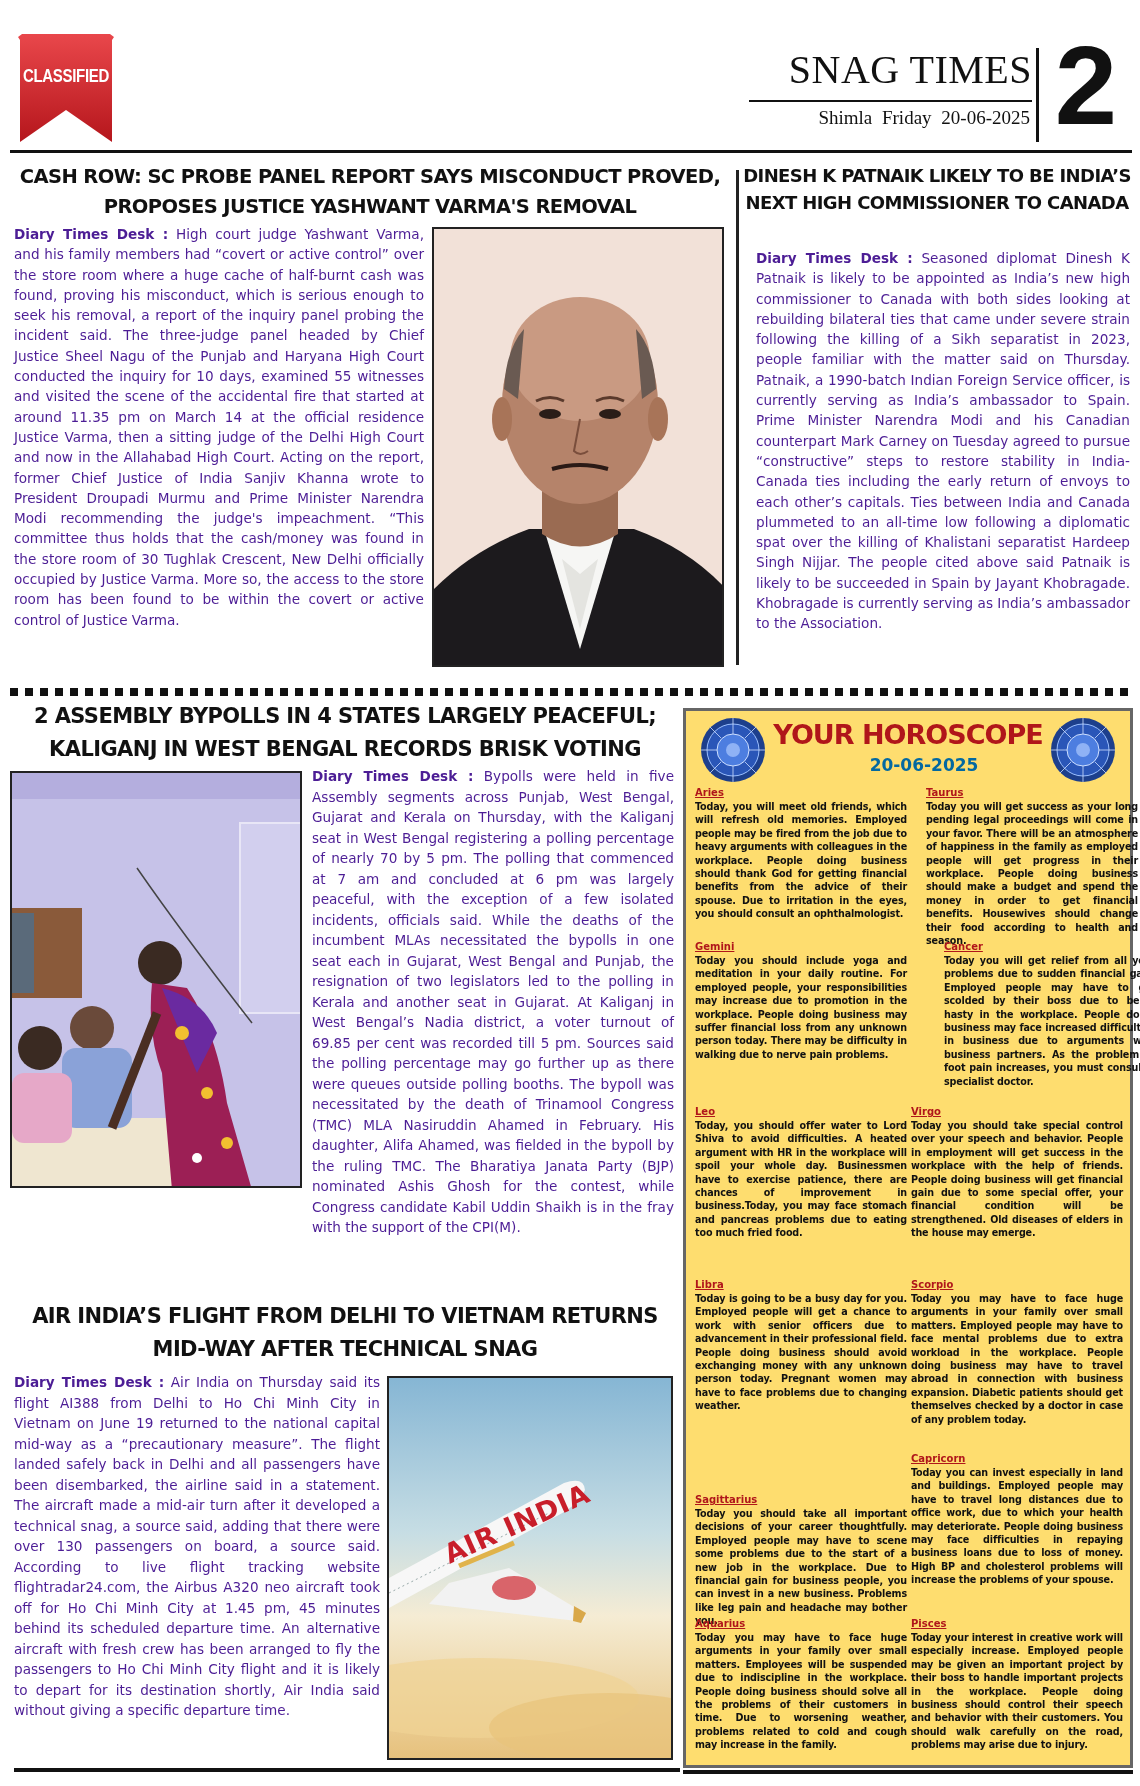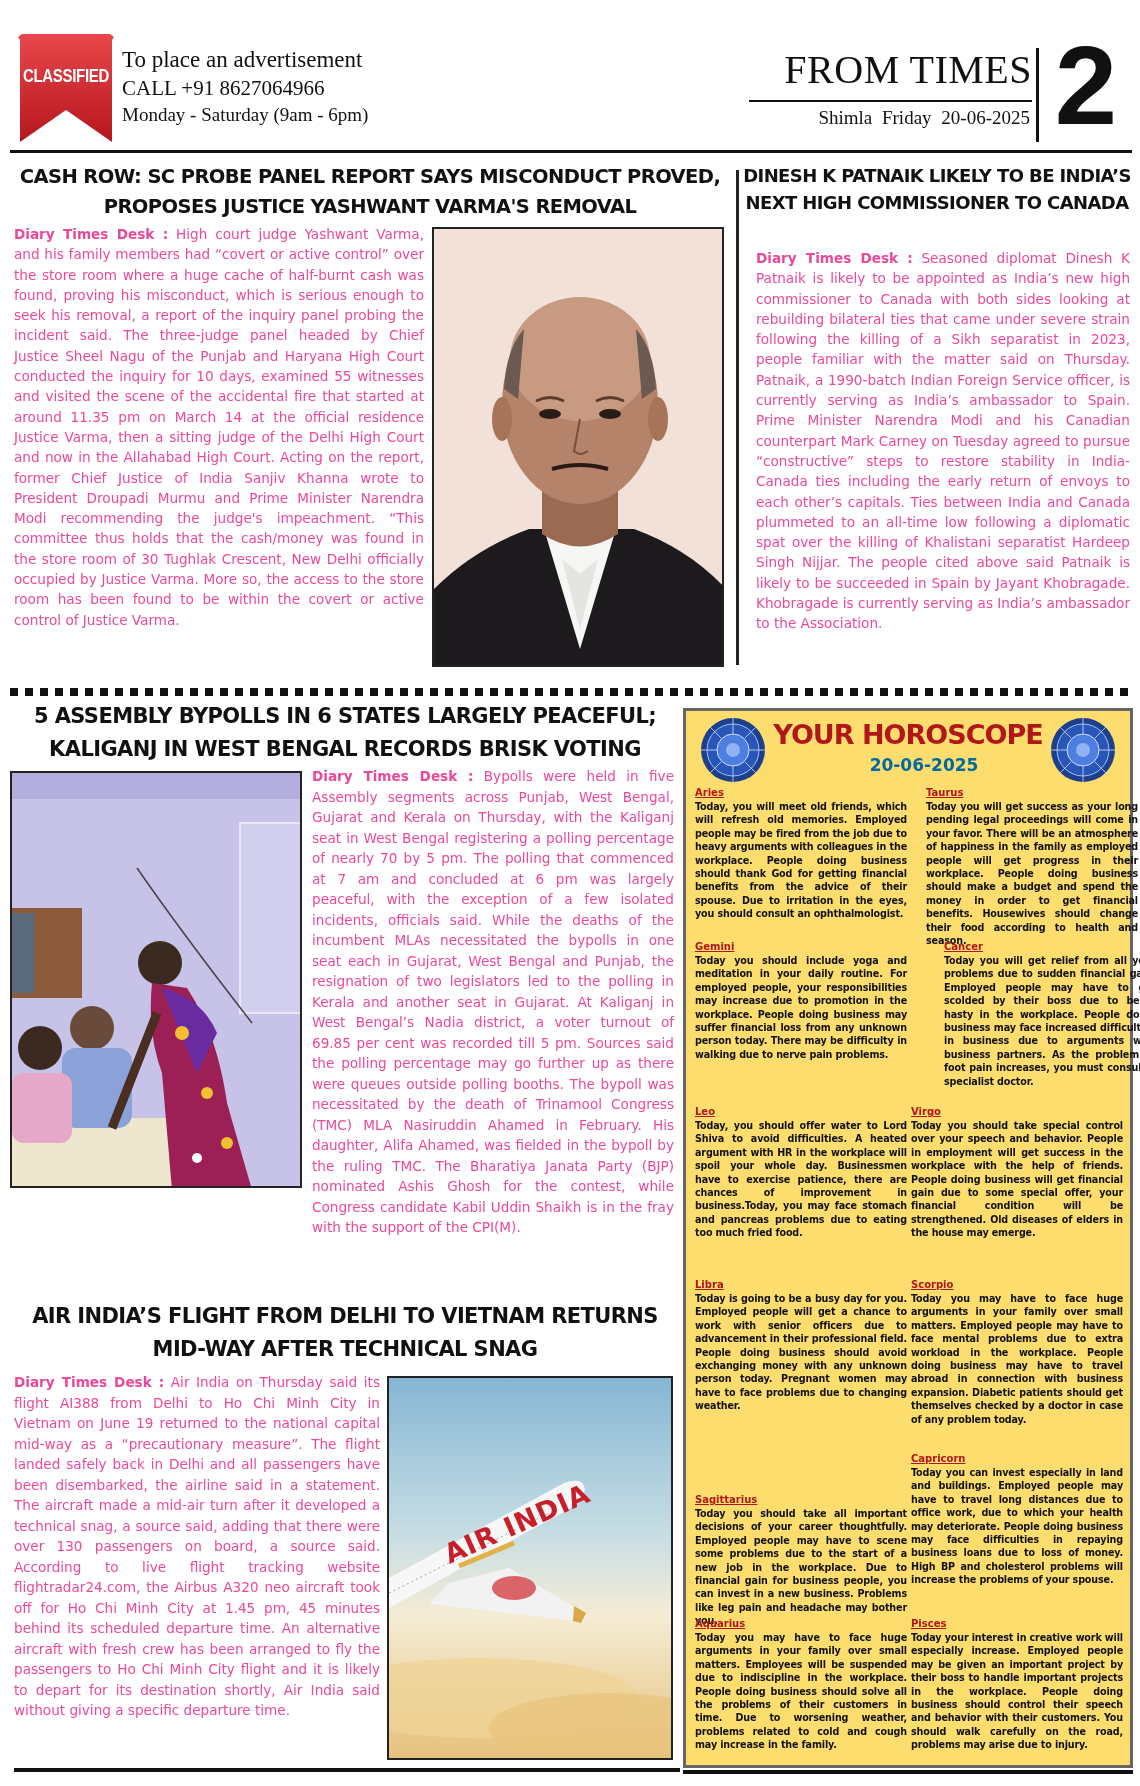--- a/index.html
+++ b/index.html
@@ -17,21 +17,21 @@
   .ad-line3 { font-size: 19px; line-height: 26px; }
   .paper-title { position: absolute; left: 752px; top: 46px; width: 280px; text-align: right; font-family: "Liberation Serif", serif; font-size: 40px; letter-spacing: 0.5px; font-weight: normal; }
   .title-rule { position: absolute; left: 749px; top: 100px; width: 283px; height: 2px; background: #111; }
   .paper-meta { position: absolute; left: 740px; top: 107px; width: 290px; text-align: right; font-family: "Liberation Serif", serif; font-size: 19px; word-spacing: 5px; }
   .vrule { position: absolute; left: 1036px; top: 48px; width: 3px; height: 94px; background: #111; }
   .page-no { position: absolute; left: 1046px; top: 30px; width: 80px; font-family: "Liberation Sans", sans-serif; font-weight: bold; font-size: 112px; line-height: 112px; text-align: center; }
   .top-rule { position: absolute; left: 10px; top: 150px; width: 1122px; height: 3px; background: #111; }
 
   
   .headline { font-family: "DejaVu Sans", sans-serif; font-weight: bold; text-align: center; color: #111; letter-spacing: -0.6px; }
-  .body { font-family: "DejaVu Sans", sans-serif; text-align: justify; color: #ec4899; }
+  .body { font-family: "DejaVu Sans", sans-serif; text-align: justify; color: #4c1d95; }
   .body b { font-weight: bold; }
 
   
   .a1-head { position: absolute; left: 10px; top: 162px; width: 720px; font-size: 19.5px; line-height: 30px; }
   .a1-body { position: absolute; left: 14px; top: 224px; width: 410px; font-size: 13.6px; line-height: 20.3px; }
   .a1-photo { position: absolute; left: 432px; top: 227px; width: 292px; height: 440px; border: 2px solid #222; overflow: hidden; background: linear-gradient(180deg, #f5e7e0 0%, #ead8cf 40%, #c8a89a 100%); }
 
   .col-rule { position: absolute; left: 736px; top: 170px; width: 3px; height: 495px; background: #222; }
 
   
@@ -74,26 +74,21 @@
       <defs>
         <linearGradient id="rg" x1="0" y1="0" x2="0" y2="1">
           <stop offset="0" stop-color="#e9474b"></stop>
           <stop offset="1" stop-color="#b5161c"></stop>
         </linearGradient>
       </defs>
       <polygon points="0,3 4,0 92,0 96,3 94,6 94,108 48,76 2,108 2,6" fill="url(#rg)"></polygon>
     </svg>
     <div class="ribbon-label">CLASSIFIED</div>
   </div>
-  <div class="ad-text">
-    <div class="ad-line1">To place an advertisement</div>
-    <div class="ad-line2">CALL  +91 8627064966</div>
-    <div class="ad-line3">Monday - Saturday (9am - 6pm)</div>
-  </div>
-  <div class="paper-title">FROM TIMES</div>
+  <div class="paper-title">SNAG TIMES</div>
   <div class="title-rule"></div>
   <div class="paper-meta">Shimla  Friday  20-06-2025</div>
   <div class="vrule"></div>
   <div class="page-no">2</div>
 </header>
 <div class="top-rule"></div>
 
 <article>
   <h2 class="headline a1-head">CASH ROW: SC PROBE PANEL REPORT SAYS MISCONDUCT PROVED, PROPOSES JUSTICE YASHWANT VARMA'S REMOVAL</h2>
   <p class="body a1-body"><b>Diary Times Desk :</b><span> High court judge Yashwant Varma, and his family members had “covert or active control” over the store room where a huge cache of half-burnt cash was found, proving his misconduct, which is serious enough to seek his removal, a report of the inquiry panel probing the incident said. The three-judge panel headed by Chief Justice Sheel Nagu of the Punjab and Haryana High Court conducted the inquiry for 10 days, examined 55 witnesses and visited the scene of the accidental fire that started at around 11.35 pm on March 14 at the official residence Justice Varma, then a sitting judge of the Delhi High Court and now in the Allahabad High Court. Acting on the report, former Chief Justice of India Sanjiv Khanna wrote to President Droupadi Murmu and Prime Minister Narendra Modi recommending the judge's impeachment. “This committee thus holds that the cash/money was found in the store room of 30 Tughlak Crescent, New Delhi officially occupied by Justice Varma. More so, the access to the store room has been found to be within the covert or active control of Justice Varma.</span></p>
@@ -132,21 +127,21 @@
 <div class="col-rule"></div>
 
 <article>
   <h2 class="headline a2-head">DINESH K PATNAIK LIKELY TO BE INDIA’S NEXT HIGH COMMISSIONER TO CANADA</h2>
   <p class="body a2-body"><b>Diary Times Desk :</b><span> Seasoned diplomat Dinesh K Patnaik is likely to be appointed as India’s new high commissioner to Canada with both sides looking at rebuilding bilateral ties that came under severe strain following the killing of a Sikh separatist in 2023, people familiar with the matter said on Thursday. Patnaik, a 1990-batch Indian Foreign Service officer, is currently serving as India’s ambassador to Spain. Prime Minister Narendra Modi and his Canadian counterpart Mark Carney on Tuesday agreed to pursue “constructive” steps to restore stability in India-Canada ties including the early return of envoys to each other’s capitals. Ties between India and Canada plummeted to an all-time low following a diplomatic spat over the killing of Khalistani separatist Hardeep Singh Nijjar. The people cited above said Patnaik is likely to be succeeded in Spain by Jayant Khobragade. Khobragade is currently serving as India’s ambassador to the Association.</span></p>
 </article>
 
 <div class="dash-rule"></div>
 
 <article>
-  <h2 class="headline a3-head">5 ASSEMBLY BYPOLLS IN 6 STATES LARGELY PEACEFUL; KALIGANJ IN WEST BENGAL RECORDS BRISK VOTING</h2>
+  <h2 class="headline a3-head">2 ASSEMBLY BYPOLLS IN 4 STATES LARGELY PEACEFUL; KALIGANJ IN WEST BENGAL RECORDS BRISK VOTING</h2>
   <div class="a3-photo">
     <svg width="292" height="417" viewBox="0 0 292 417">
       <rect width="292" height="417" fill="#c6c2e8"></rect>
       <rect x="0" y="0" width="292" height="26" fill="#b4aede"></rect>
       <rect x="228" y="50" width="64" height="190" fill="#d2cfee" stroke="#e8e6f6" stroke-width="2"></rect>
       <rect x="0" y="135" width="70" height="90" fill="#8a5a3a"></rect>
       <rect x="0" y="140" width="22" height="80" fill="#5a6a7a"></rect>
 
       <rect x="0" y="345" width="200" height="72" fill="#efe6d0"></rect>
 

